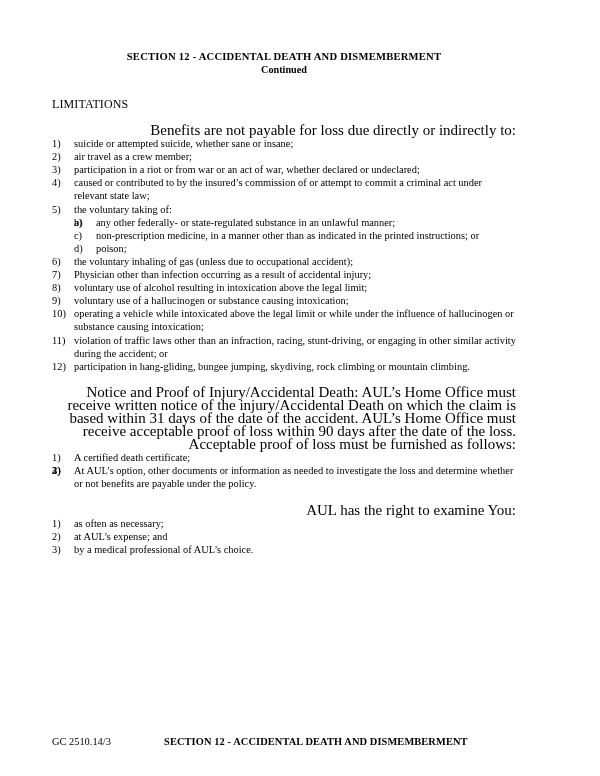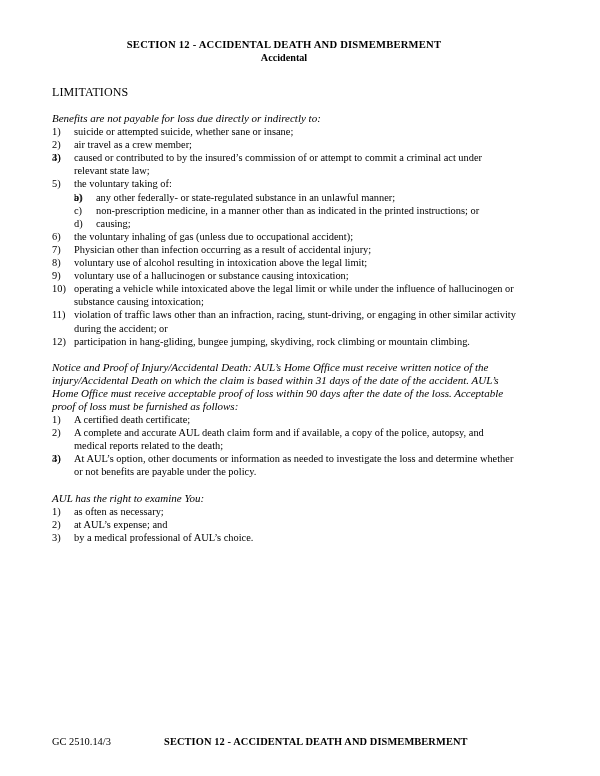--- a/index.html
+++ b/index.html
@@ -12,21 +12,21 @@
     height: 776px;
     font-family: "Liberation Serif", "DejaVu Serif", serif;
     color: #000000;
     -webkit-font-smoothing: antialiased;
   }
   .page {
     position: relative;
     width: 568px;
     height: 776px;
     box-sizing: border-box;
-    padding: 0 52px;
+    padding: 12px 52px;
   }
   .header-block {
     padding-top: 38px;
     text-align: center;
   }
   .doc-title {
     font-size: 10.6px;
     font-weight: bold;
     letter-spacing: 0.02em;
     line-height: 13px;
@@ -36,25 +36,24 @@
     font-weight: bold;
     line-height: 13px;
   }
   .section-label {
     margin-top: 22px;
     font-size: 12px;
     line-height: 13px;
     letter-spacing: 0.01em;
   }
   .para {
-    font-size: 11px;
-    line-height: 13.1px;
-    text-align: left;
-    margin: 0;
-    font-style: italic;
+    font-size: 15px;
+    line-height: 13.1px;
+    text-align: right;
+    margin: 0;
   }
   .gap {
     height: 13px;
   }
   .gap-small {
     height: 13px;
   }
   .list {
     list-style: none;
     margin: 0;
@@ -115,40 +114,41 @@
     letter-spacing: 0.01em;
   }
 </style>
 </head>
 <body>
 
 <div class="page">
 
   <div class="header-block">
     <div class="doc-title">SECTION 12 - ACCIDENTAL DEATH AND DISMEMBERMENT</div>
-    <div class="doc-subtitle">Accidental</div>
+    <div class="doc-subtitle">Continued</div>
   </div>
 
   <div class="section-label">LIMITATIONS</div>
 
   <div class="gap"></div>
 
   <p class="para">Benefits are not payable for loss due directly or indirectly to:</p>
 
   <ul class="list">
     <li class="list-item">
       <span class="marker">1)</span>
       <span>suicide or attempted suicide, whether sane or insane;</span>
     </li>
     <li class="list-item">
       <span class="marker">2)</span>
       <span>air travel as a crew member;</span>
     </li>
     <li class="list-item">
       <span class="marker">3)</span>
+      <span>participation in a riot or from war or an act of war, whether declared or undeclared;</span>
     </li>
     <li class="list-item">
       <span class="marker">4)</span>
       <span>caused or contributed to by the insured’s commission of or attempt to commit a criminal act under relevant state law;</span>
     </li>
     <li class="list-item">
       <span class="marker">5)</span>
       <span>the voluntary taking of:</span>
     </li>
   </ul>
@@ -160,21 +160,21 @@
     <li class="sub-item">
       <span class="marker">b)</span>
       <span>any other federally- or state-regulated substance in an unlawful manner;</span>
     </li>
     <li class="sub-item">
       <span class="marker">c)</span>
       <span>non-prescription medicine, in a manner other than as indicated in the printed instructions; or</span>
     </li>
     <li class="sub-item">
       <span class="marker">d)</span>
-      <span>causing;</span>
+      <span>poison;</span>
     </li>
   </ul>
 
   <ul class="list">
     <li class="list-item">
       <span class="marker">6)</span>
       <span>the voluntary inhaling of gas (unless due to occupational accident);</span>
     </li>
     <li class="list-item">
       <span class="marker">7)</span>
@@ -206,21 +206,20 @@
 
   <p class="para">Notice and Proof of Injury/Accidental Death: AUL’s Home Office must receive written notice of the injury/Accidental Death on which the claim is based within 31 days of the date of the accident. AUL’s Home Office must receive acceptable proof of loss within 90 days after the date of the loss. Acceptable proof of loss must be furnished as follows:</p>
 
   <ul class="list">
     <li class="list-item">
       <span class="marker">1)</span>
       <span>A certified death certificate;</span>
     </li>
     <li class="list-item">
       <span class="marker">2)</span>
-      <span>A complete and accurate AUL death claim form and if available, a copy of the police, autopsy, and medical reports related to the death;</span>
     </li>
     <li class="list-item">
       <span class="marker">3)</span>
     </li>
     <li class="list-item">
       <span class="marker">4)</span>
       <span>At AUL’s option, other documents or information as needed to investigate the loss and determine whether or not benefits are payable under the policy.</span>
     </li>
   </ul>
 

